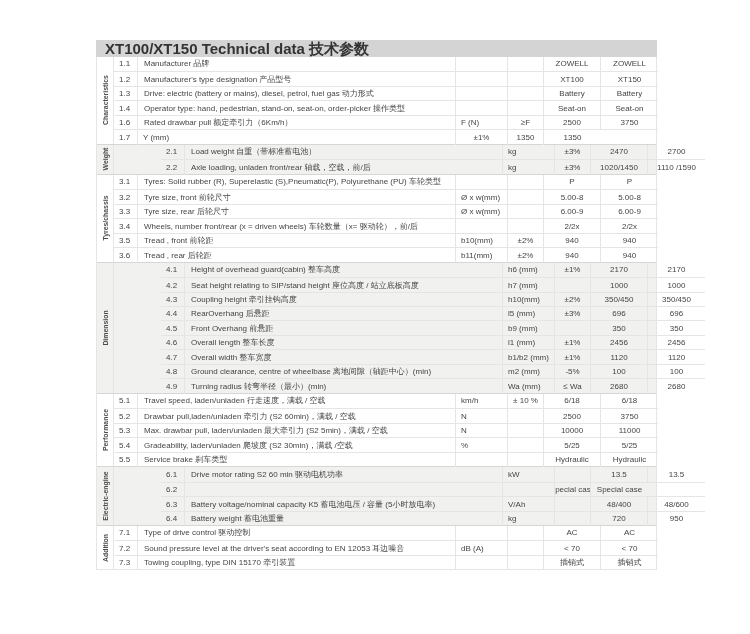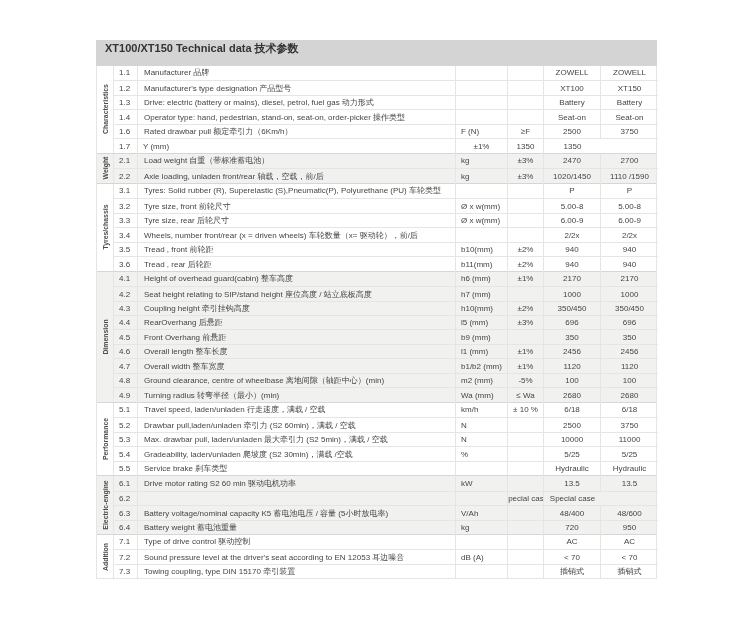--- a/index.html
+++ b/index.html
@@ -7,28 +7,28 @@
     --stripe:#f1f1f0;
     --grid:#e5e5e3;
     --sectline:#d6d6d4;
     --text:#454545;
   }
   *{margin:0;padding:0;box-sizing:border-box;}
   html,body{width:750px;height:634px;background:#ffffff;overflow:hidden;}
   body{font-family:"Liberation Sans","DejaVu Sans",sans-serif;color:var(--text);}
   .sheet{position:absolute;left:96px;top:40px;width:561px;}
   .title-bar{
-    height:26px;background:var(--title-bar);color:#333333;
-    font-size:11px;font-weight:600;line-height:17px;padding-left:9px;
+    height:17px;background:var(--title-bar);color:#333333;
+    font-size:15px;font-weight:600;line-height:17px;padding-left:9px;
     white-space:nowrap;overflow:hidden;
   }
   .tbody{border:1px solid var(--grid);border-top:none;background:#fff;text-align:right;}
   .section{display:flex;}
   .section + .section{border-top:1px solid var(--sectline);}
-  .section.shaded{background:var(--stripe);}
+  .section.shaded{background:var(--stripe);gap:47px;}
   .cat-cell{width:17px;position:relative;border-right:1px solid var(--grid);flex:0 0 17px;}
   .cat-label{
     position:absolute;top:50%;left:50%;
     transform:translate(-50%,-50%) rotate(-90deg);
     font-size:6.9px;font-weight:600;color:#4a4a4a;white-space:nowrap;
   }
   .rows{flex:1 1 auto;}
   .row{display:grid;grid-template-columns:24px 318px 52px 36px 57px 57px;height:14.47px;}
   .row + .row{border-top:1px solid var(--grid);}
   .cell{

